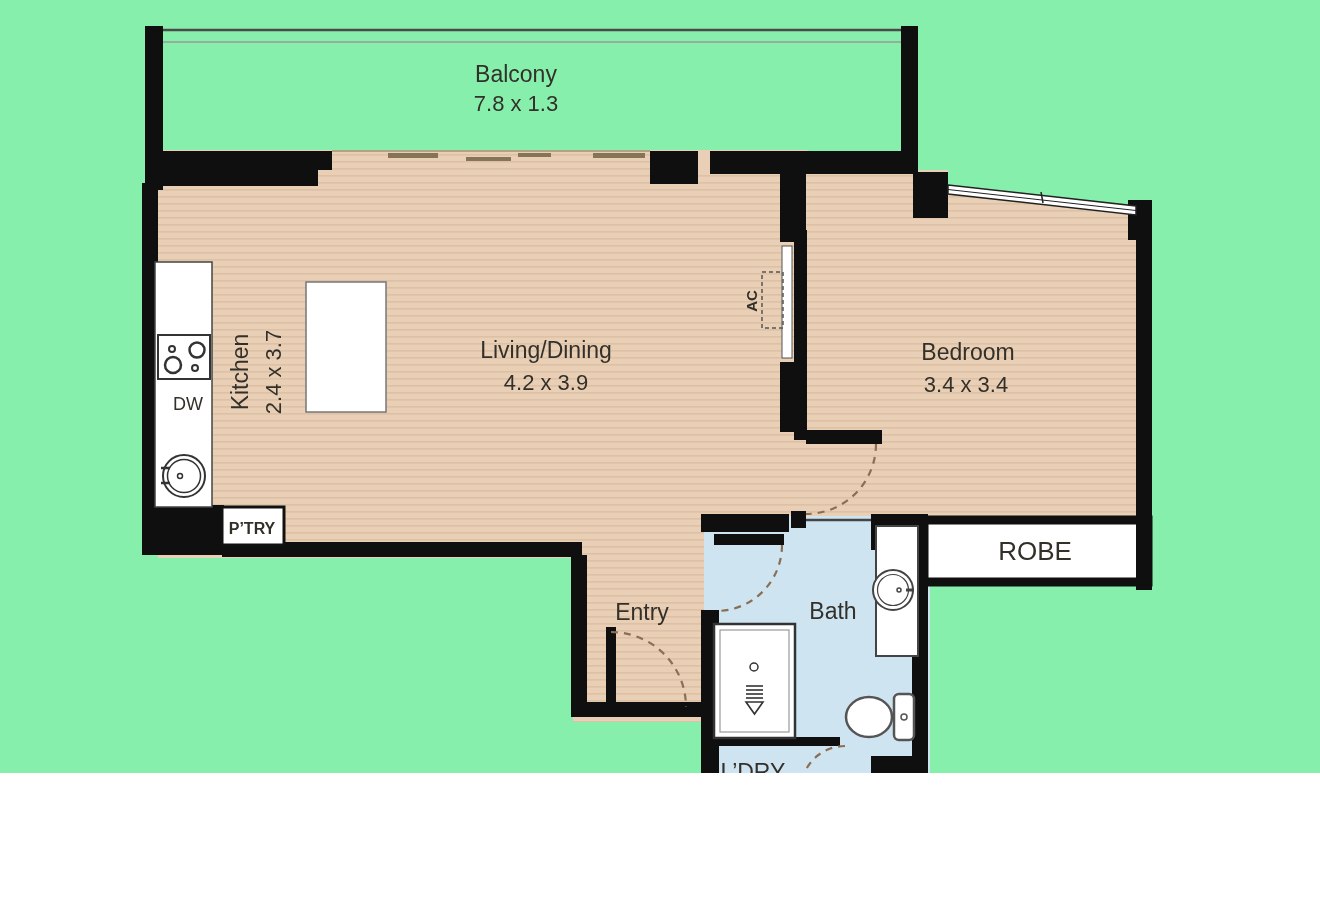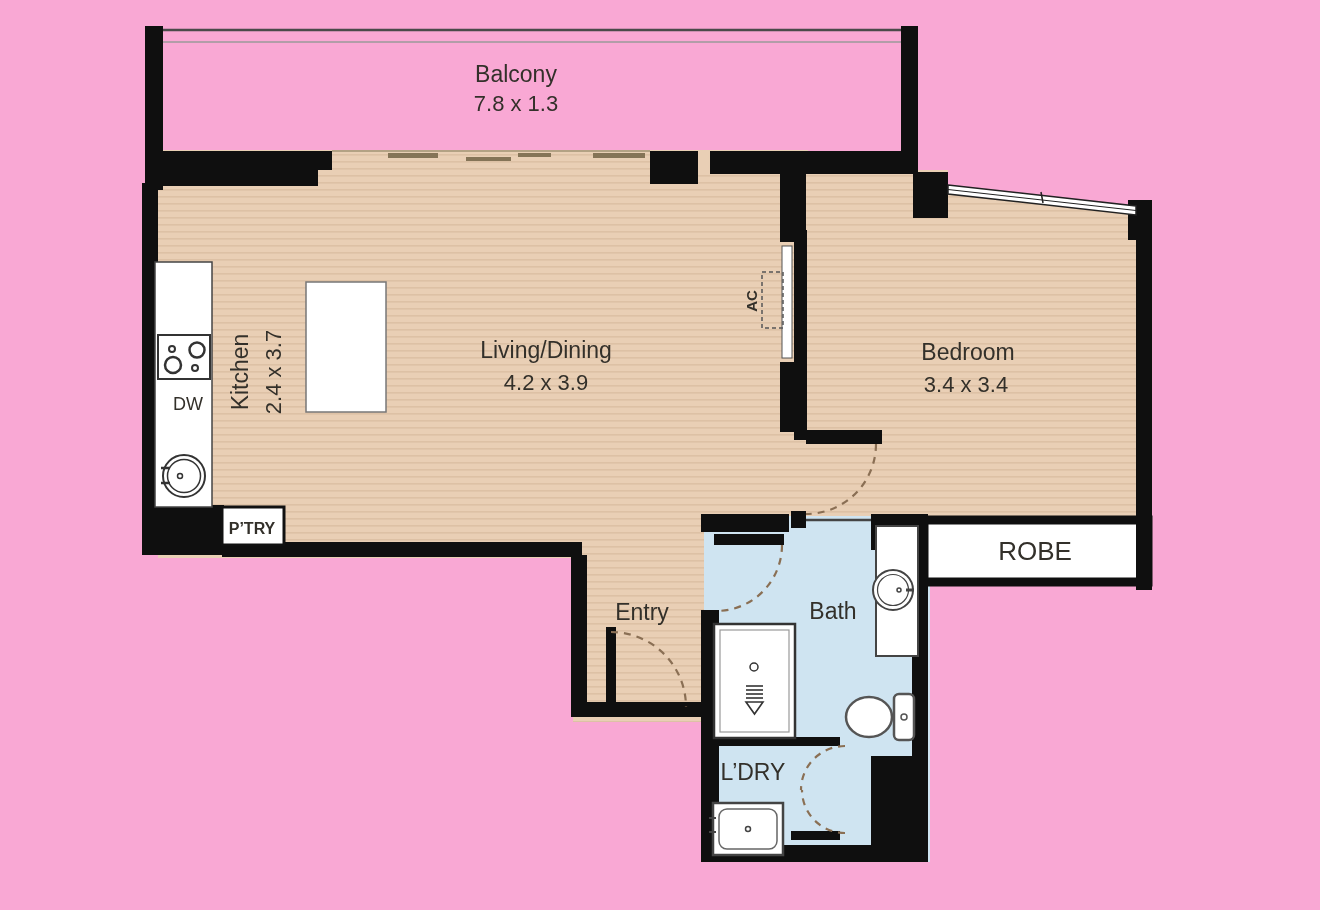--- a/index.html
+++ b/index.html
@@ -1,16 +1,16 @@
 <!DOCTYPE html>
 <html><head>
 <meta charset="utf-8">
 <style>
   html,body{margin:0;padding:0;background:#ffffff;}
-  .stage{position:relative;width:1320px;height:910px;background:#f9a8d4;overflow:hidden;
+  .stage{position:relative;width:1320px;height:773px;background:#86efac;overflow:hidden;
          font-family:"Liberation Sans", sans-serif;}
   svg{display:block}
   text{font-family:"Liberation Sans", sans-serif;fill:#33302a;}
   .room-label{font-size:23px;}
   .dim-label{font-size:22px;}
   .small-label{font-size:18px;}
   .tiny-label{font-size:16px;font-weight:bold;}
   .robe-label{font-size:26px;}
   .ac-label{font-size:15px;font-weight:bold;}
 </style>

